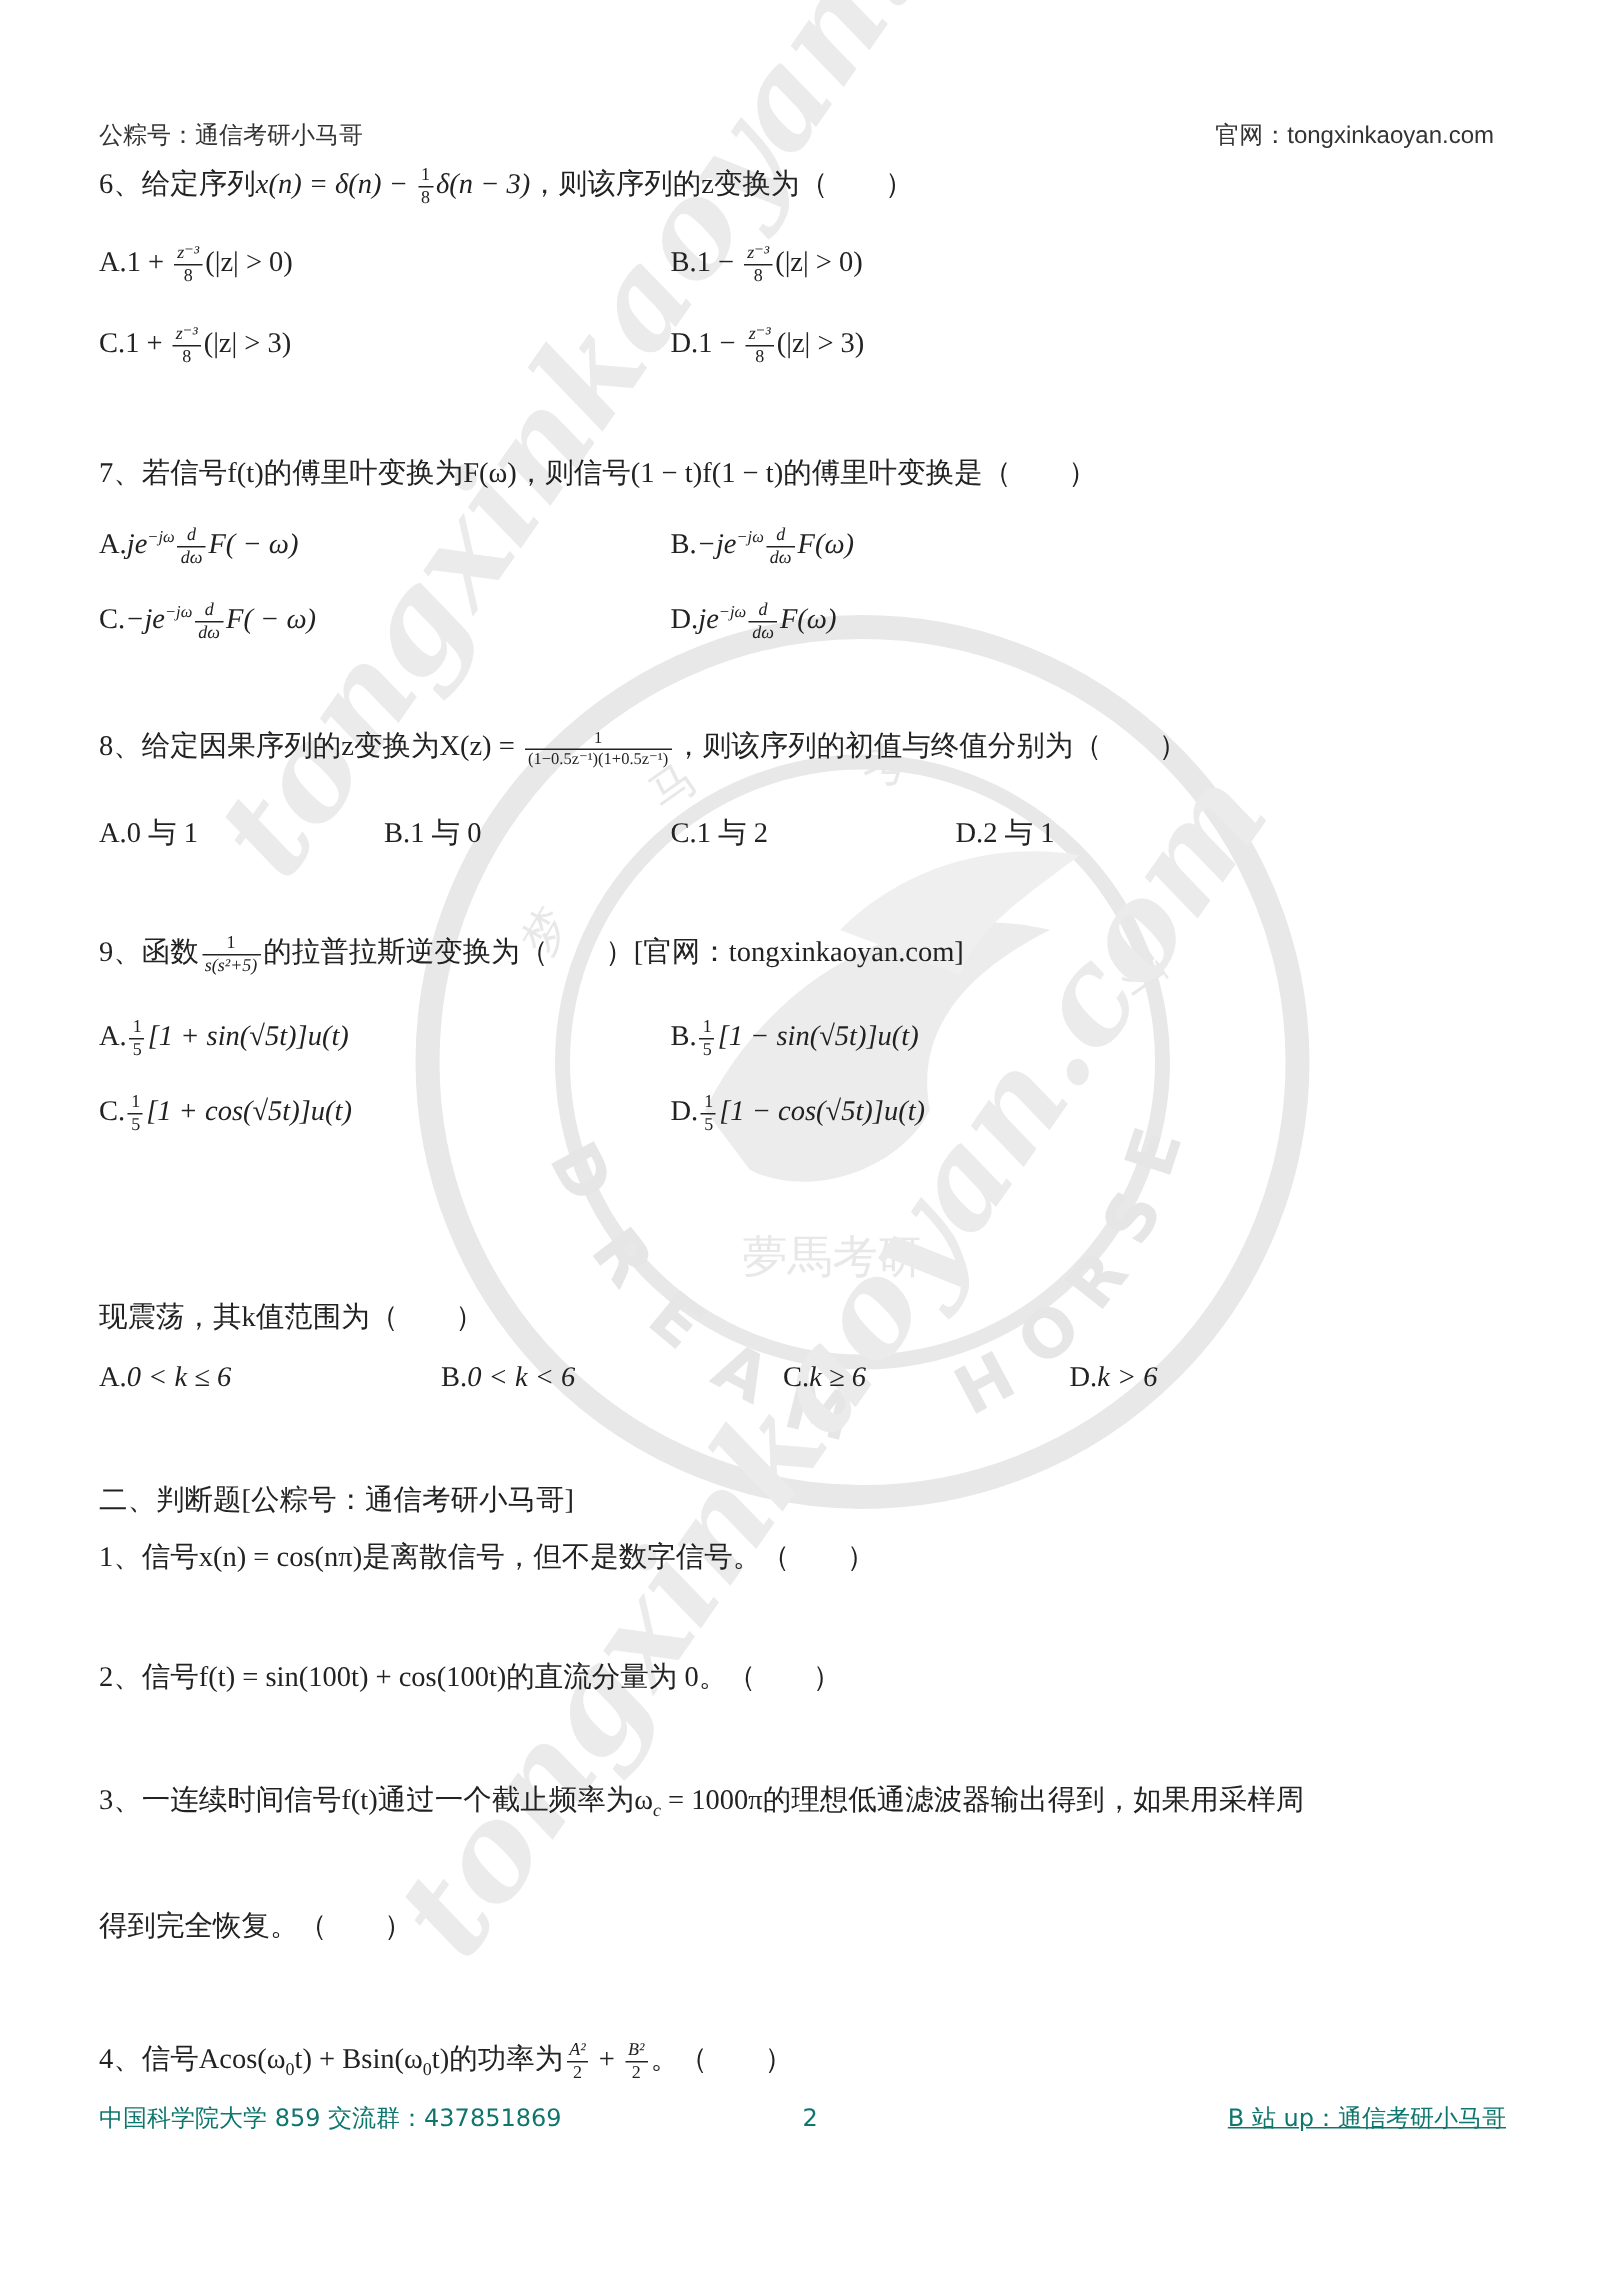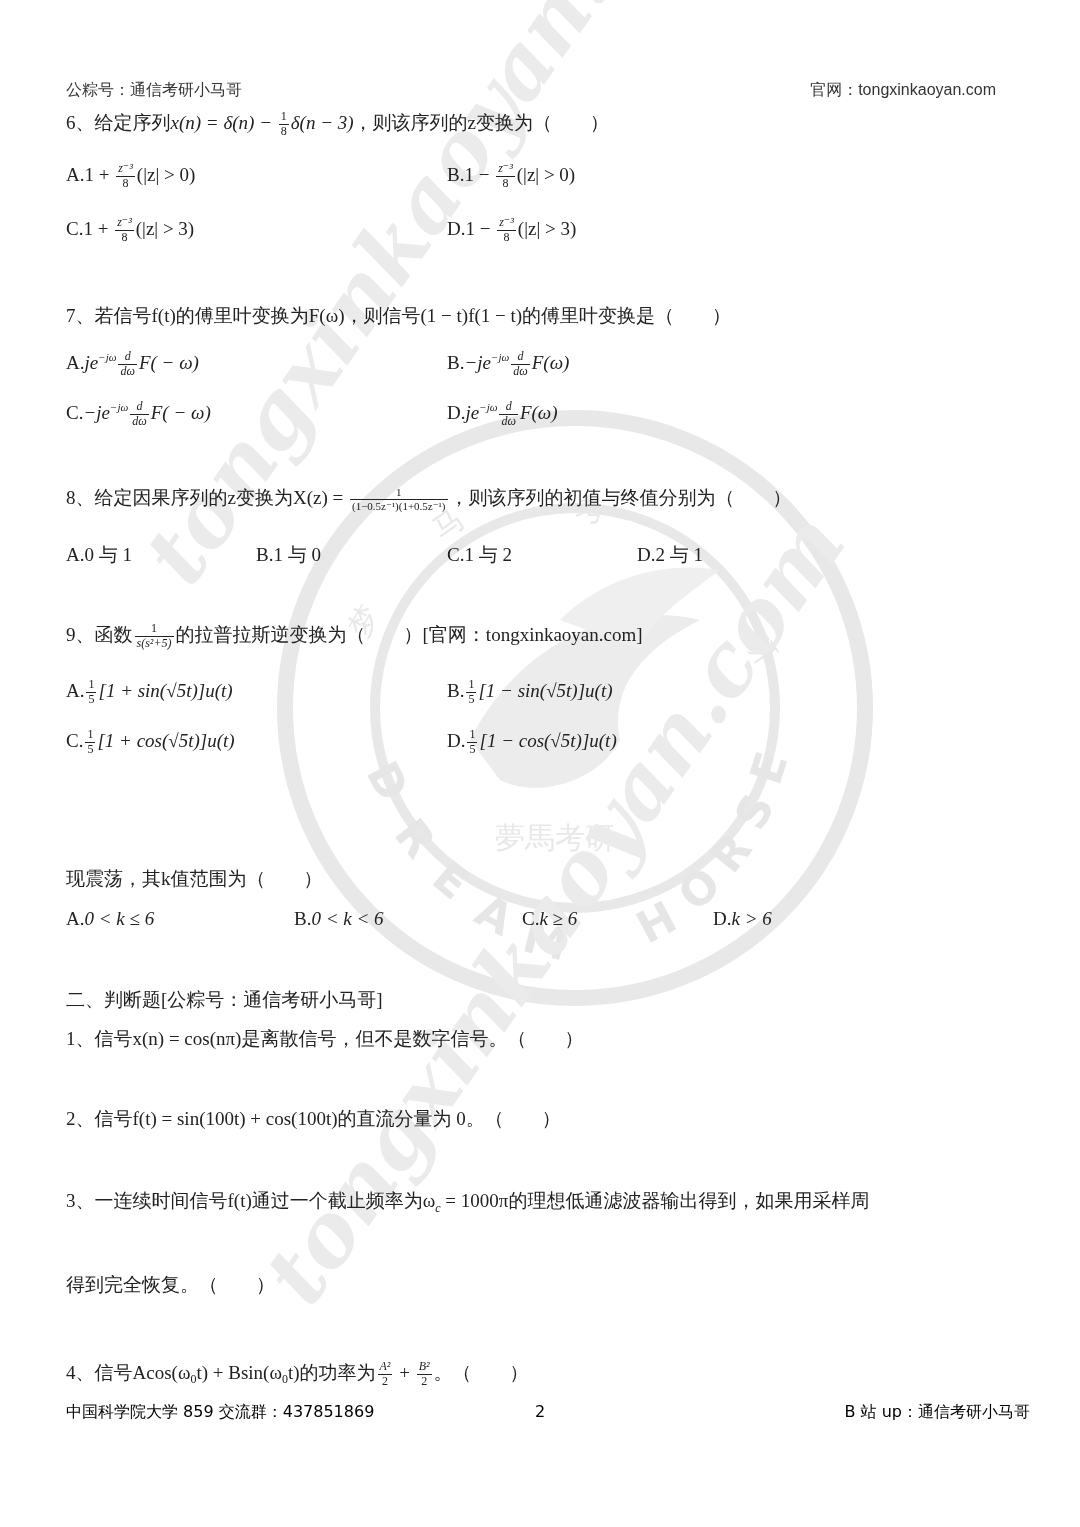--- a/index.html
+++ b/index.html
@@ -9,24 +9,24 @@
     font-family:"Liberation Serif","DejaVu Serif",serif;
   }
   .page { position:absolute; inset:0; }
   .wm-layer { position:absolute; inset:0; pointer-events:none; z-index:0; }
   .content { position:absolute; inset:0; z-index:1; }
 
   
   .hdr { position:absolute; top:80px; font-family:Liberation Sans, sans-serif; font-size:16px; color:#333; }
   .hdr-left { left:66px; }
   .hdr-right { right:84px; }
-  .ftr { position:absolute; top:1402px; font-family:"DejaVu Sans","Liberation Sans",sans-serif; font-size:16px; color:#000000; }
+  .ftr { position:absolute; top:1402px; font-family:"DejaVu Sans","Liberation Sans",sans-serif; font-size:16px; color:#0f766e; }
   .ftr-left { left:66px; }
   .ftr-center { left:535px; }
-  .ftr-right { right:50px; }
+  .ftr-right { right:76px;text-decoration:underline; }
 
   .line { position:absolute; left:66px; font-size:19px; white-space:nowrap; line-height:1.2; }
   .opt { position:absolute; font-size:19px; white-space:nowrap; }
   .m { font-style:italic; }
   .frac { display:inline-block; vertical-align:middle; text-align:center; font-size:12px; line-height:1.15; margin:0 2px; }
   .frac .num { display:block; border-bottom:1px solid #222; padding:0 2px; }
   .frac .den { display:block; padding:0 2px; }
   .sup { font-size:11px; vertical-align:super; }
   .sub { font-size:12px; vertical-align:sub; }
   .section { position:absolute; left:66px; font-size:19px; }

